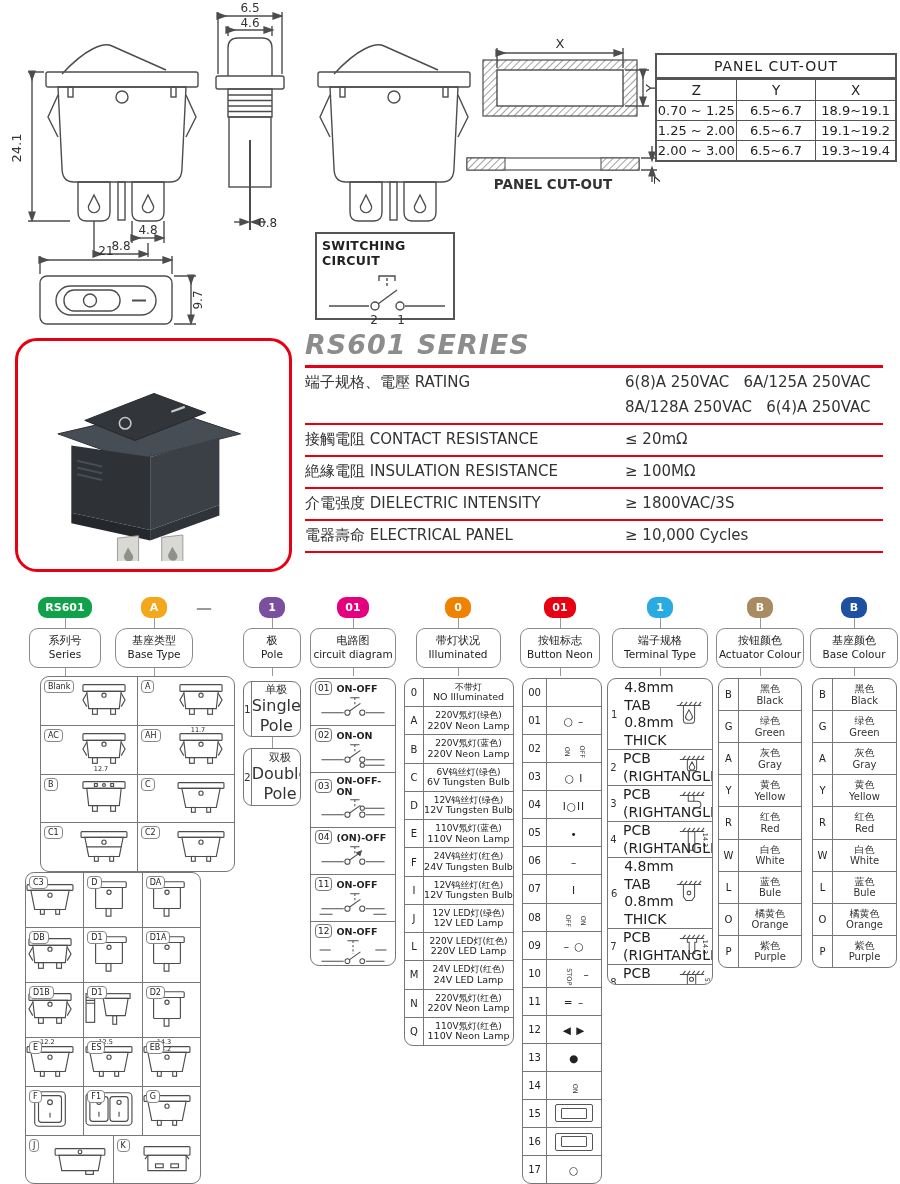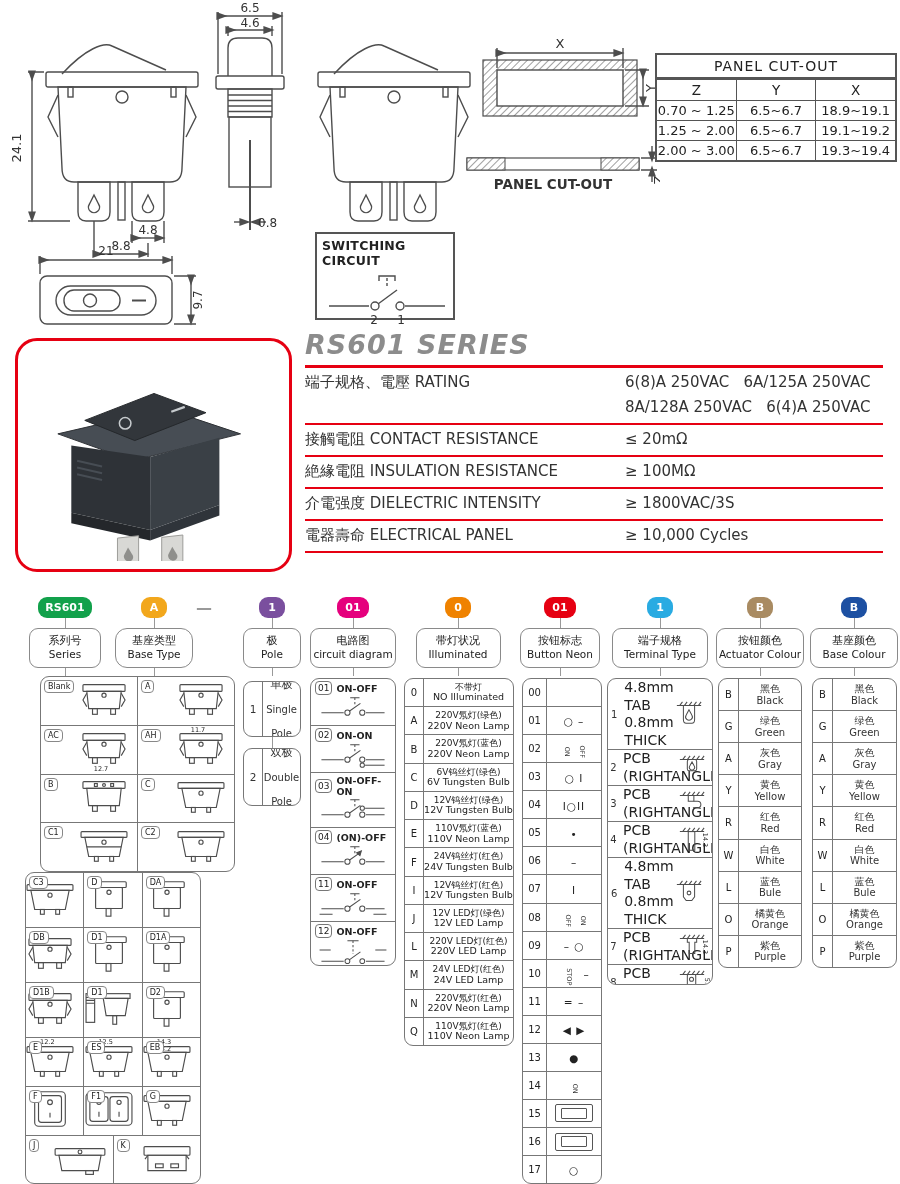--- a/index.html
+++ b/index.html
@@ -61,23 +61,23 @@
   .rotg{display:inline-block;transform:rotate(90deg);font-size:6.5px;letter-spacing:0;}
   .rockermk{width:36px;height:16px;border:1px solid #555;border-radius:2px;display:flex;align-items:center;justify-content:center;margin:0 auto;}
   .rockermk .inner{width:24px;height:9px;border:1px solid #555;border-radius:1px;}
   
   .trow .tt{width:54px;font-size:14px;line-height:1.25;text-align:left;color:#222;padding-left:4px;}
   .trow .tg{width:44px;position:relative;display:flex;align-items:center;}
   .tdim{position:absolute;right:0px;top:50%;font-size:6.5px;color:#222;transform:translateY(-50%) rotate(90deg);}
   
   .pbox{position:absolute;border:1.2px solid #777;border-radius:9px;background:#fff;box-sizing:border-box;display:flex;overflow:hidden;}
   .pbox .pc{width:18px;display:flex;align-items:center;justify-content:center;font-size:10.5px;border-right:1px solid #777;}
-  .pbox .pt{flex:1;display:flex;flex-direction:column;align-items:center;justify-content:center;line-height:1.2;gap:12px;}
+  .pbox .pt{flex:1;display:flex;flex-direction:column;align-items:center;justify-content:center;line-height:1.2;}
   .pbox .pt .cn{font-size:11px;}
-  .pbox .pt .en{font-size:10px;}
+  .pbox .pt .en{font-size:16px;}
 </style>
 </head>
 <body>
 
 <div id="page">
 
   <svg class="abs" style="left:0;top:0" width="660" height="335" viewBox="0 0 660 335">
     <defs>
       <marker id="ar" markerWidth="8" markerHeight="8" refX="4" refY="4" orient="auto">
           <path d="M0,1.2 L8,4 L0,6.8 z" fill="#4d4d4d"></path>

